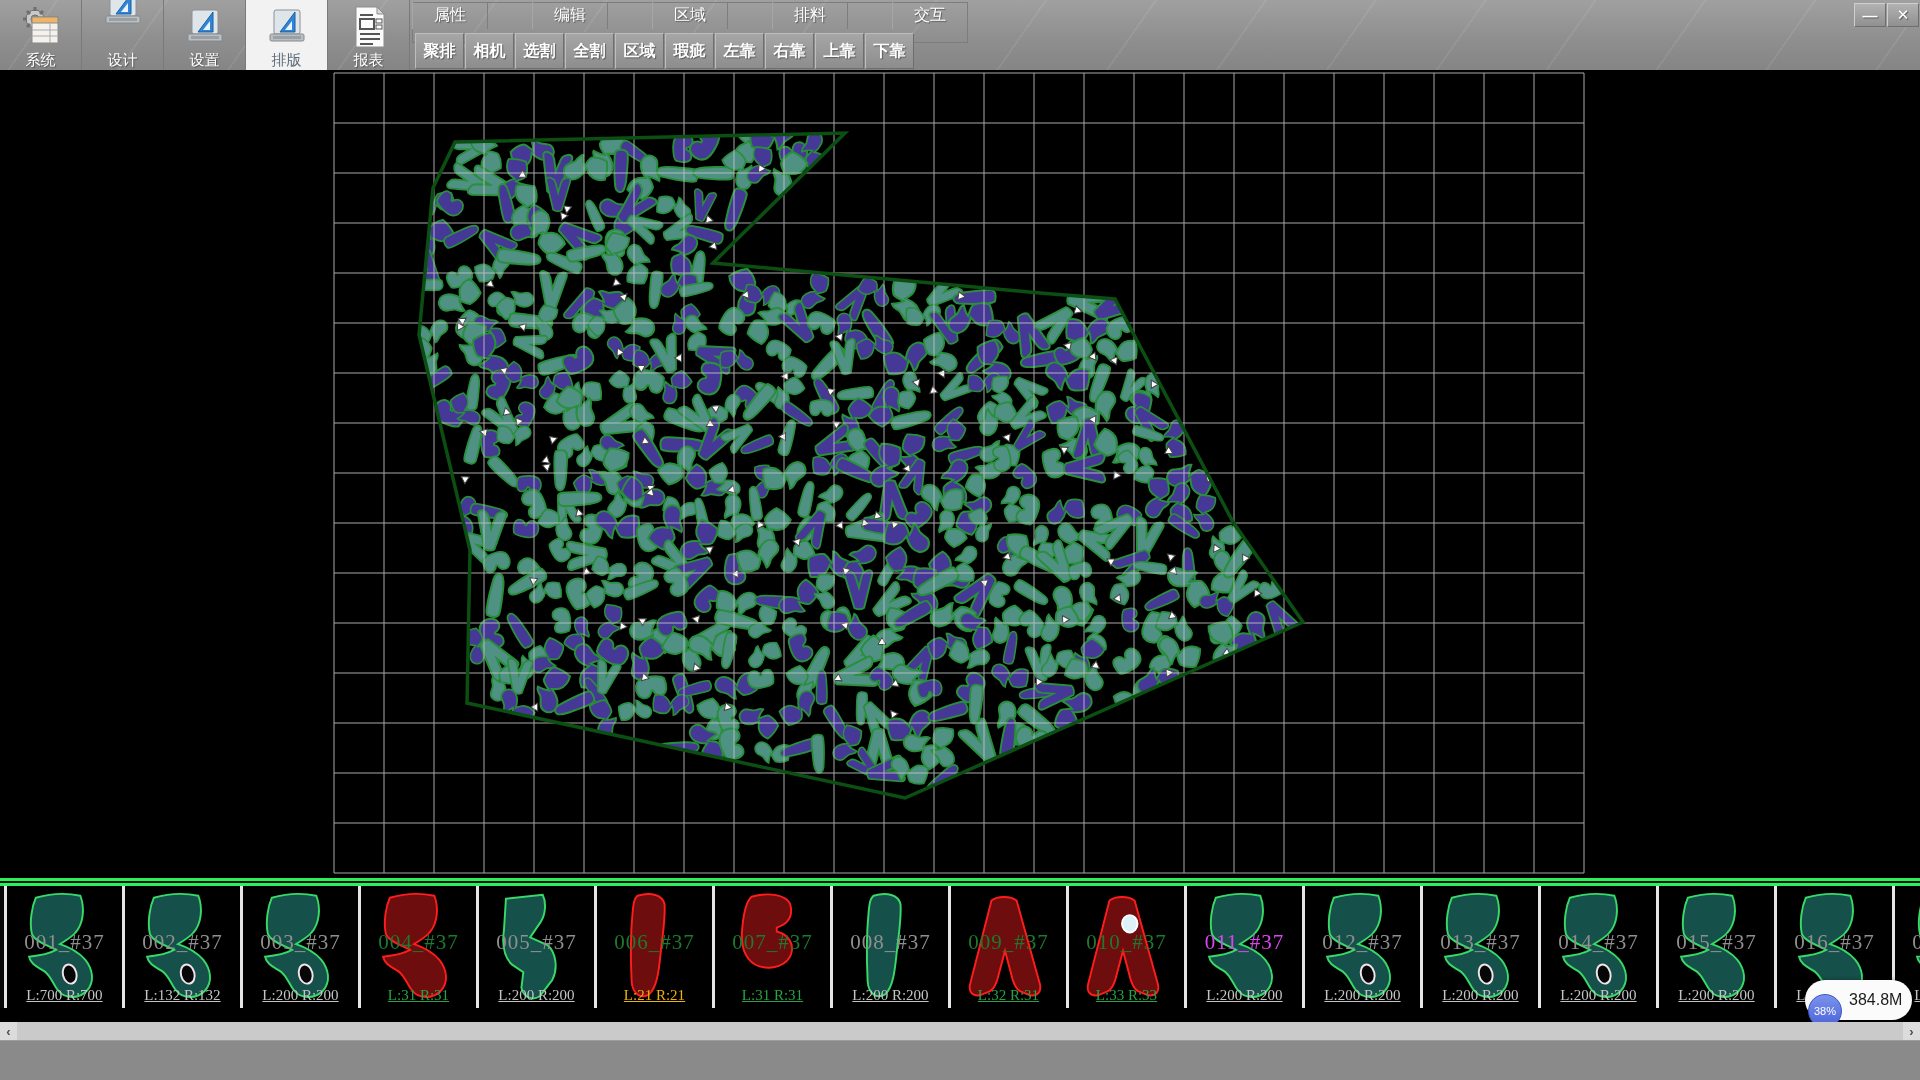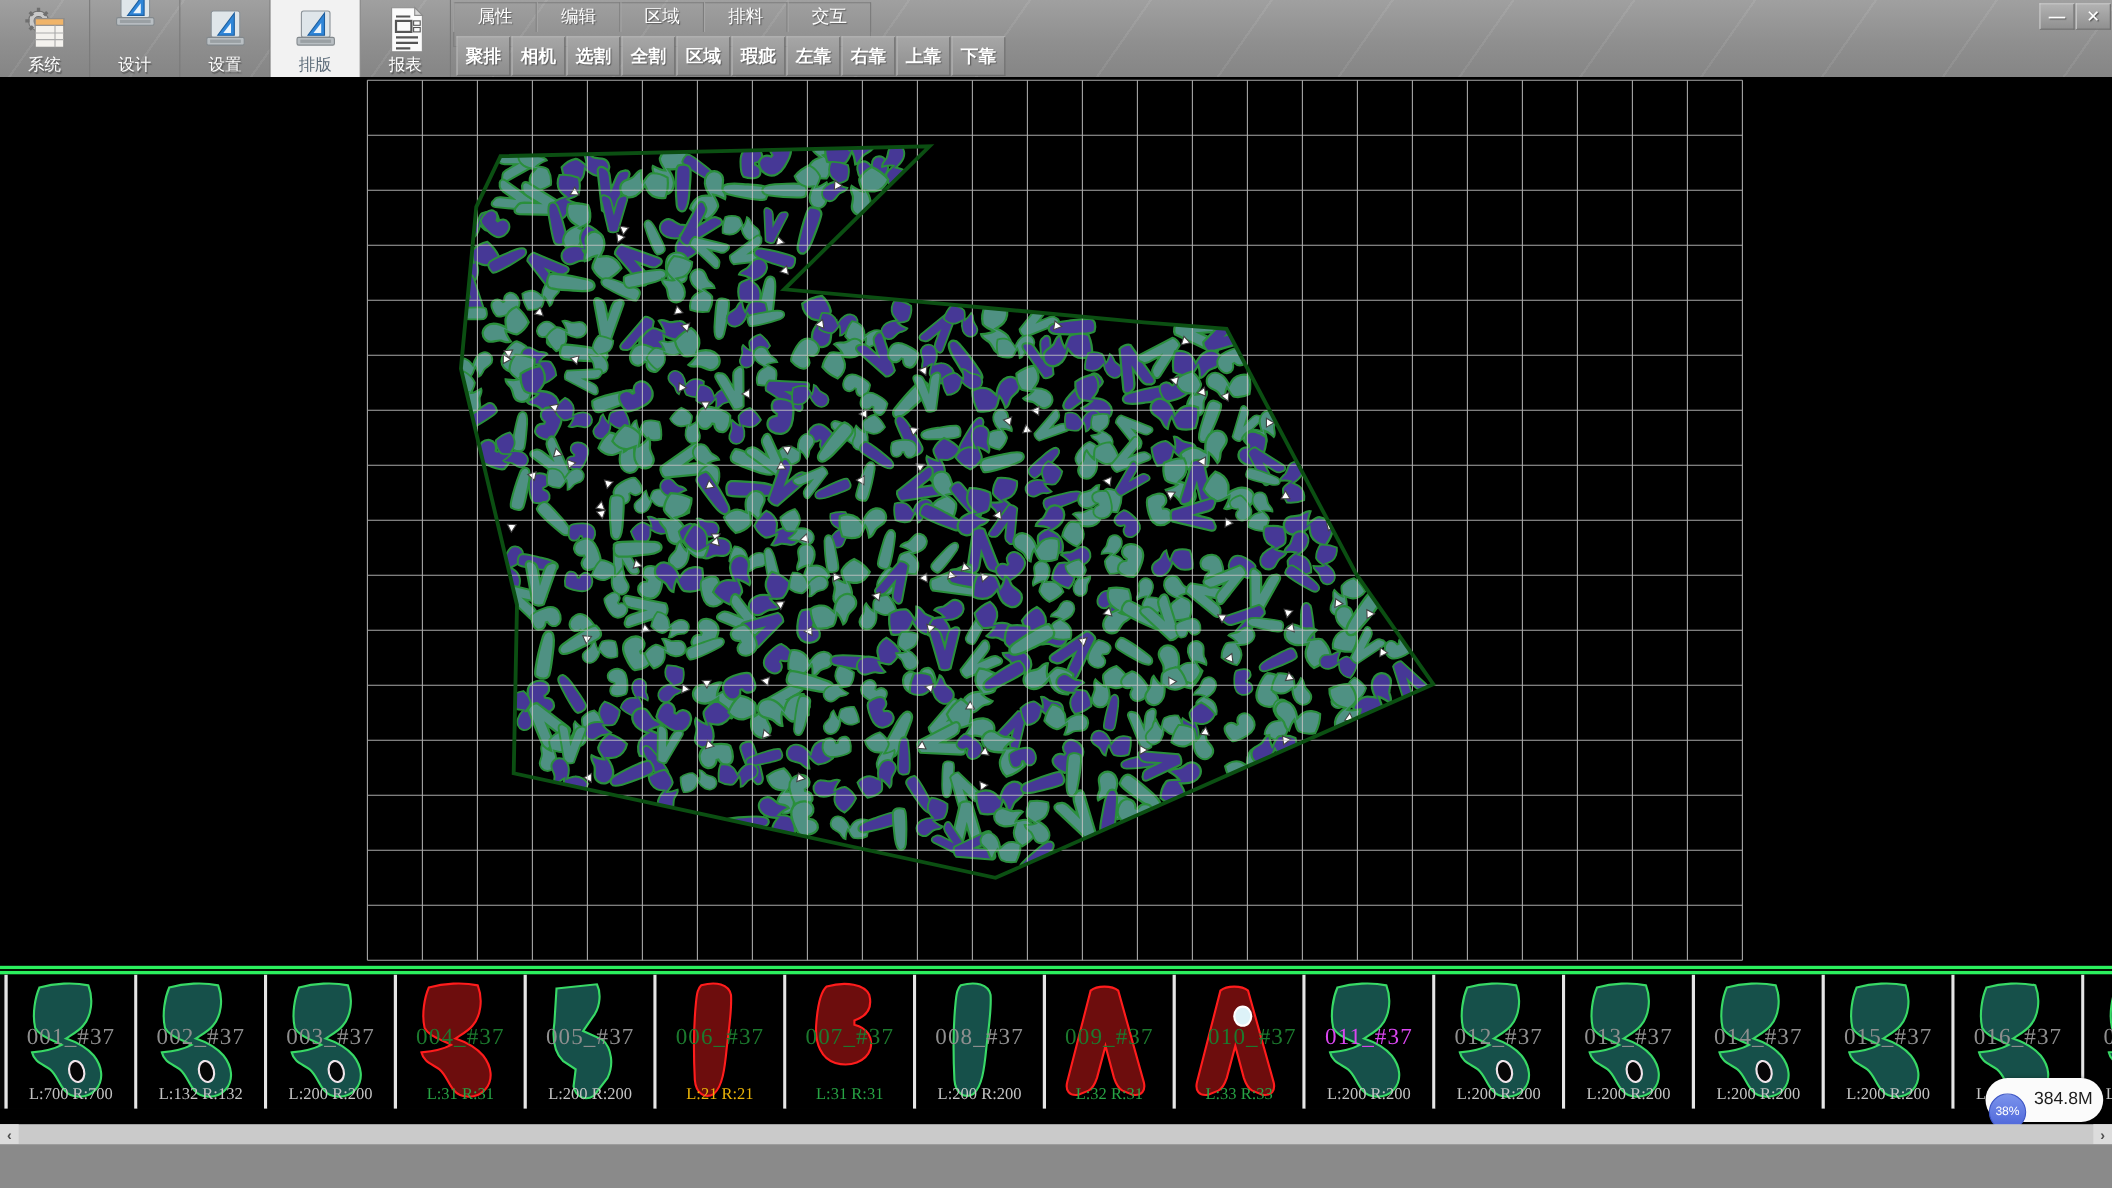--- a/index.html
+++ b/index.html
@@ -10,21 +10,21 @@
           background:linear-gradient(180deg,#a0a0a0 0%,#8f8f8f 55%,#858585 100%);}
   #topbar .streaks{position:absolute;inset:0;
           background:repeating-linear-gradient(125deg,transparent 0 46px,rgba(255,255,255,.07) 46px 48px,transparent 48px 90px);}
   .navbtn{position:absolute;top:0;width:81px;height:70px;display:flex;flex-direction:column;align-items:center;
           justify-content:flex-end;border-right:1px solid #7a7a7a;cursor:default;}
   .navbtn .nicon{width:44px;height:46px;display:flex;align-items:center;justify-content:center;}
   .navbtn .nlabel{font-size:15px;color:#fff;text-shadow:1px 1px 1px #555;line-height:20px;height:20px;}
   .navbtn.active{background:#f2f2f2;}
   .navbtn.active .nlabel{color:#5d6c7a;text-shadow:none;}
   #menubar{position:absolute;left:412px;top:2px;height:41px;display:flex;
-           box-shadow:inset 0 0 0 1px #7d7d7d;}
+           box-shadow:inset 0 0 0 1px #7d7d7d;gap:44px;}
   .menutab{width:74px;height:27px;display:flex;align-items:center;justify-content:center;
            color:#fff;font-size:16px;text-shadow:1px 1px 1px #5a5a5a;border-right:1px solid #7d7d7d;
            border-left:1px solid #a6a6a6;}
   #toolrow{position:absolute;left:415px;top:33px;height:34px;display:flex;gap:1px;font-weight:bold;}
   .toolbtn{width:47px;height:34px;display:flex;align-items:center;justify-content:center;
            color:#fff;font-size:16px;text-shadow:1px 1px 1px #5a5a5a;
            background:linear-gradient(180deg,#a6a6a6,#8d8d8d);
            border:1px solid;border-color:#bdbdbd #6e6e6e #6e6e6e #bdbdbd;}
   .winbtn{position:absolute;top:3px;width:30px;height:22px;display:flex;align-items:center;justify-content:center;
           color:#fff;font-size:15px;font-weight:bold;text-shadow:1px 1px 1px #555;
@@ -38,21 +38,21 @@
              background:linear-gradient(180deg,#2bf05e 0 3px,#041604 3px 5px,#2bf05e 5px 8px);}
   
   #thumbstrip{position:absolute;left:0;top:886px;width:1920px;height:122px;background:#070707;
               display:flex;padding-left:4px;overflow:hidden;}
   .cell{position:relative;flex:0 0 115px;height:122px;border-right:3px solid #e6e6e6;background:#000;}
   .cell:first-child{border-left:3px solid #e6e6e6;}
   .cell svg{position:absolute;left:4px;top:3px;}
   .cell .cid{position:absolute;left:0;top:44px;width:100%;text-align:center;
              font-family:"Liberation Serif","DejaVu Serif",serif;font-size:21px;letter-spacing:1px;}
   .cell .clr{position:absolute;left:0;bottom:4px;width:100%;text-align:center;
-             font-family:"Liberation Serif","DejaVu Serif",serif;font-size:15px;}
+             font-family:"Liberation Serif","DejaVu Serif",serif;font-size:15px;text-decoration:underline;}
   
   #badge{position:absolute;left:1805px;top:980px;width:107px;height:40px;border-radius:20px;
          background:#fbfbfb;box-shadow:0 1px 5px rgba(0,0,0,.55);}
   #badge .pct{position:absolute;left:3px;top:14px;width:34px;height:34px;border-radius:50%;
          background:linear-gradient(180deg,#7b93ec,#4a63d8);border:1px solid #3d55c4;box-sizing:border-box;
          color:#fff;font-size:11px;display:flex;align-items:center;justify-content:center;}
   #badge .val{position:absolute;left:44px;top:0;height:40px;line-height:40px;font-size:16px;color:#1c1c1c;}
   
   #hscroll{position:absolute;left:0;top:1022px;width:1920px;height:18px;background:#cacaca;}
   .scrbtn{position:absolute;top:0;width:17px;height:18px;background:#dcdcdc;color:#4d4d4d;
@@ -823,21 +823,21 @@
           <path d="M36,12 C42,7 56,7 62,12 L86,98 C88,106 84,111 76,110 L66,106 C62,104 60,100 58,94 L50,64 L42,94 C40,100 38,104 34,106 L24,110 C16,111 12,106 14,98 Z" fill="#6d0d0d" stroke="#ff1c1c" stroke-width="2"></path>
         </svg>
         <div class="cid" style="color: rgb(28, 122, 46);">009_#37</div>
         <div class="clr" style="color: rgb(39, 163, 68);">L:32 R:31</div>
       </div>
       <div class="cell">
         <svg width="100" height="116" viewBox="0 0 100 120">
           <path d="M36,12 C42,7 56,7 62,12 L86,98 C88,106 84,111 76,110 L66,106 C62,104 60,100 58,94 L50,64 L42,94 C40,100 38,104 34,106 L24,110 C16,111 12,106 14,98 Z" fill="#6d0d0d" stroke="#ff1c1c" stroke-width="2"></path>
           <ellipse cx="57" cy="36" rx="8" ry="9" fill="#ddf2f8" stroke="#ffffff" stroke-width="2"></ellipse>
         </svg>
-        <div class="cid" style="color: rgb(28, 122, 46); margin-left: 12px;">010_#37</div>
+        <div class="cid" style="color: rgb(28, 122, 46);">010_#37</div>
         <div class="clr" style="color: rgb(39, 163, 68);">L:33 R:33</div>
       </div>
       <div class="cell">
         <svg width="100" height="116" viewBox="0 0 100 120">
           <path d="M24,9 C38,5 56,4 70,7 C75,20 73,36 65,45 C61,50 55,53 49,57 C58,60 68,65 75,73 C83,83 85,96 77,105 C69,114 54,114 47,105 C42,99 40,91 34,86 C27,81 19,79 17,70 C28,69 38,67 45,63 C36,58 24,55 20,47 C17,34 20,18 24,9 Z" fill="#16504a" stroke="#38d966" stroke-width="2"></path>
         </svg>
         <div class="cid" style="color: #d946ef;">011_#37</div>
         <div class="clr" style="color: rgb(196, 196, 196);">L:200 R:200</div>
       </div>
       <div class="cell">

